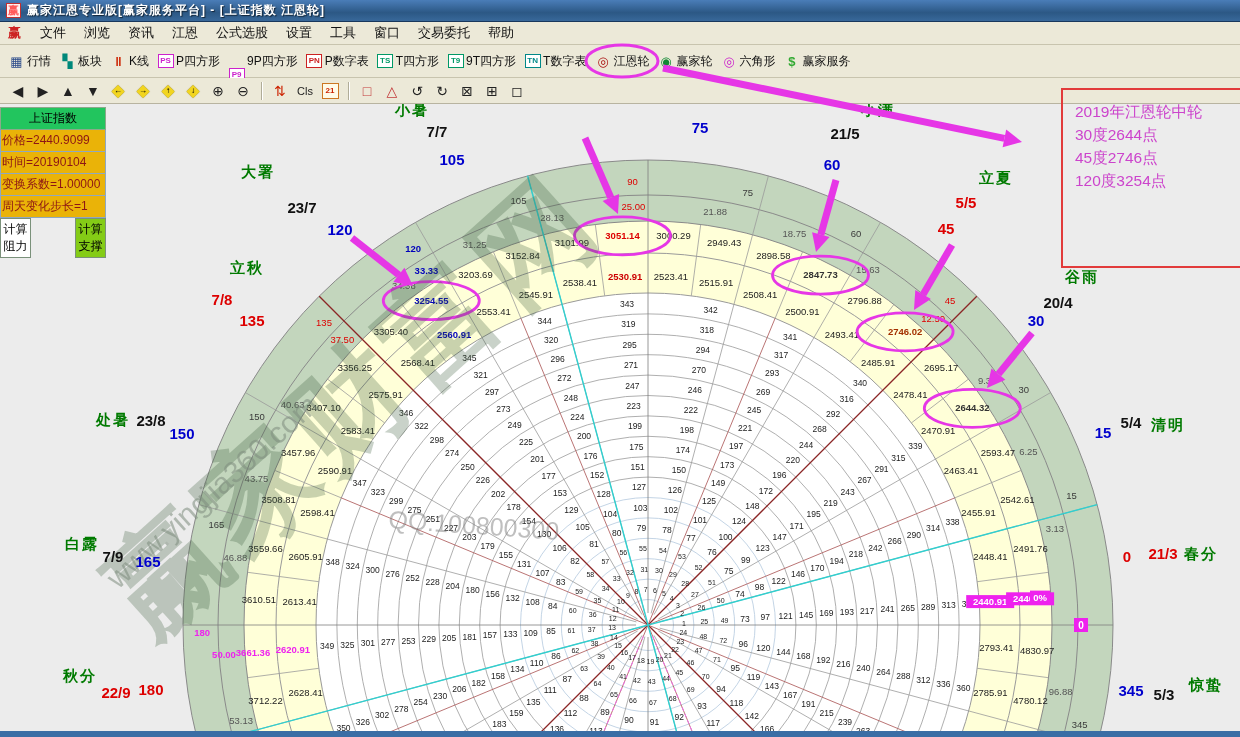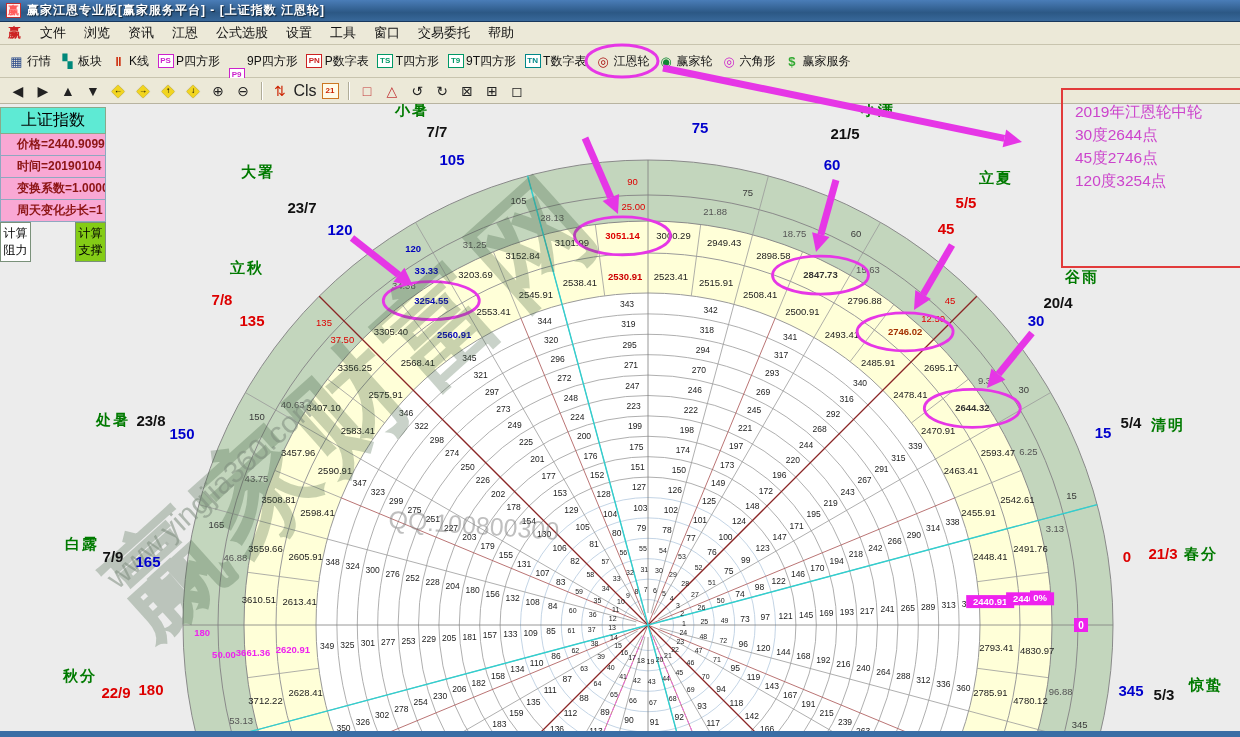--- a/index.html
+++ b/index.html
@@ -28,27 +28,27 @@
     background:#ece9d8; border-bottom:1px solid #b8b4a0; display:flex; align-items:center; padding:0 6px; }
   .tb2-btn { width:24px; height:22px; display:inline-flex; align-items:center; justify-content:center;
     font-size:14px; color:#222; margin-right:1px; }
   .tb2-sep { width:2px; height:18px; border-left:1px solid #b0ac98; border-right:1px solid #fff; margin:0 5px; }
   .diamond { color:#f2d520; text-shadow:0 0 1px #7a6a00; position:relative; font-size:17px; }
   .diamond i { position:absolute; left:50%; top:50%; transform:translate(-50%,-54%);
     font-style:normal; font-size:8px; color:#111; }
   .redshape { color:#c23a3a; }
   .cal { width:17px; height:16px; border:1px solid #cc7722; background:#fffbe8; color:#cc2200;
     font-size:8px; font-weight:bold; line-height:14px; text-align:center; }
-  .clstxt { font-size:16px; color:#222; }
+  .clstxt { font-size:11px; color:#222; }
   
   #side-panel { position:absolute; left:0; top:107px; width:106px; z-index:6; font-size:12px; }
-  #side-panel .p-head { background:#5eead4; border:1px solid #8aa98a; color:#000;
-    text-align:center; padding:2px 0; font-size:16px; }
-  #side-panel .p-row { background:#f9a8d4; border:1px solid #8fa8c0; border-top:none;
-    color:#8d1515; padding:2px 16px; white-space:nowrap; overflow:hidden;font-weight:bold; }
+  #side-panel .p-head { background:#22c55e; border:1px solid #8aa98a; color:#000;
+    text-align:center; padding:2px 0; font-size:12px; }
+  #side-panel .p-row { background:#eab308; border:1px solid #8fa8c0; border-top:none;
+    color:#8d1515; padding:2px 1px; white-space:nowrap; overflow:hidden; }
   #side-panel .p-btns { display:flex;gap:44px; }
   #side-panel button { flex:1; font-size:12px; padding:2px 0; border:1px solid #7a917a;
     background:#ffffff; color:#000; font-family:inherit; }
   #side-panel button.green { background:#84cc16; }
   
   #anno-box { position:absolute; left:1061px; top:88px; width:190px; height:180px; z-index:6;
     border:2px solid #e23b3b; padding:10px 0 0 12px; }
   #anno-box div { color:#cc44cc; font-size:15.5px; line-height:23px; white-space:nowrap; }
   
   #wheel-svg { position:absolute; left:0; top:0; z-index:1; }

